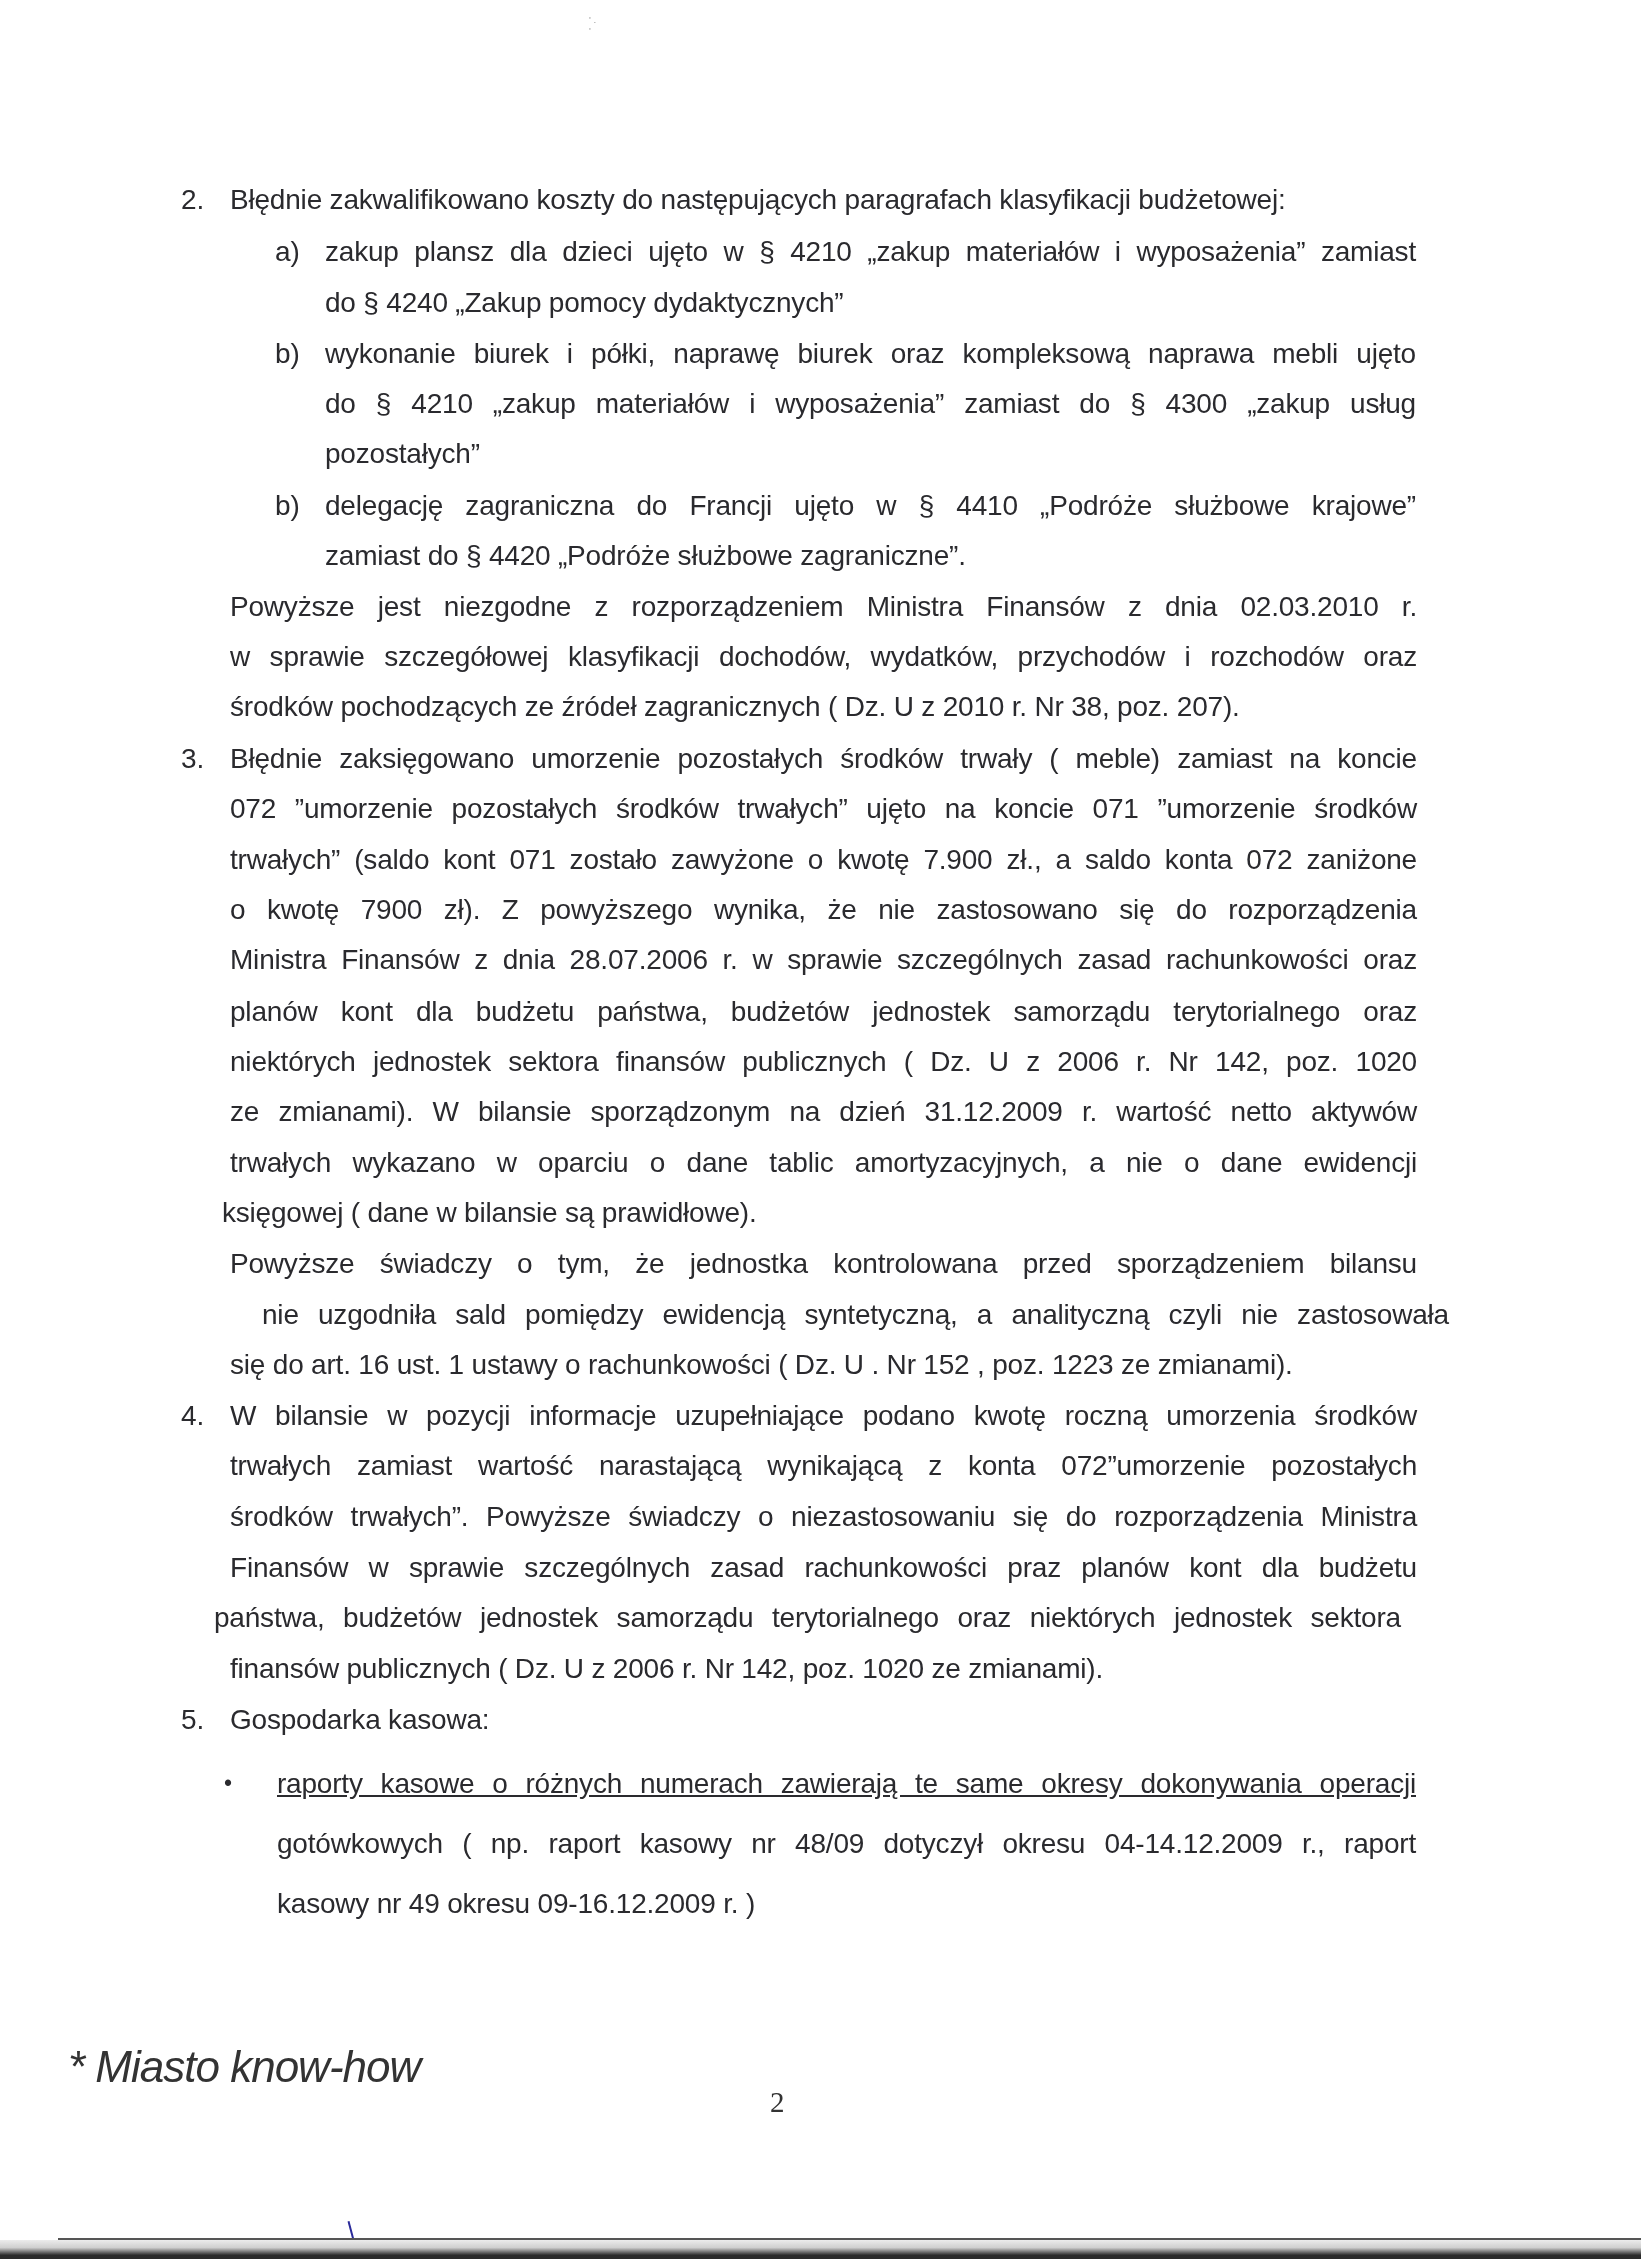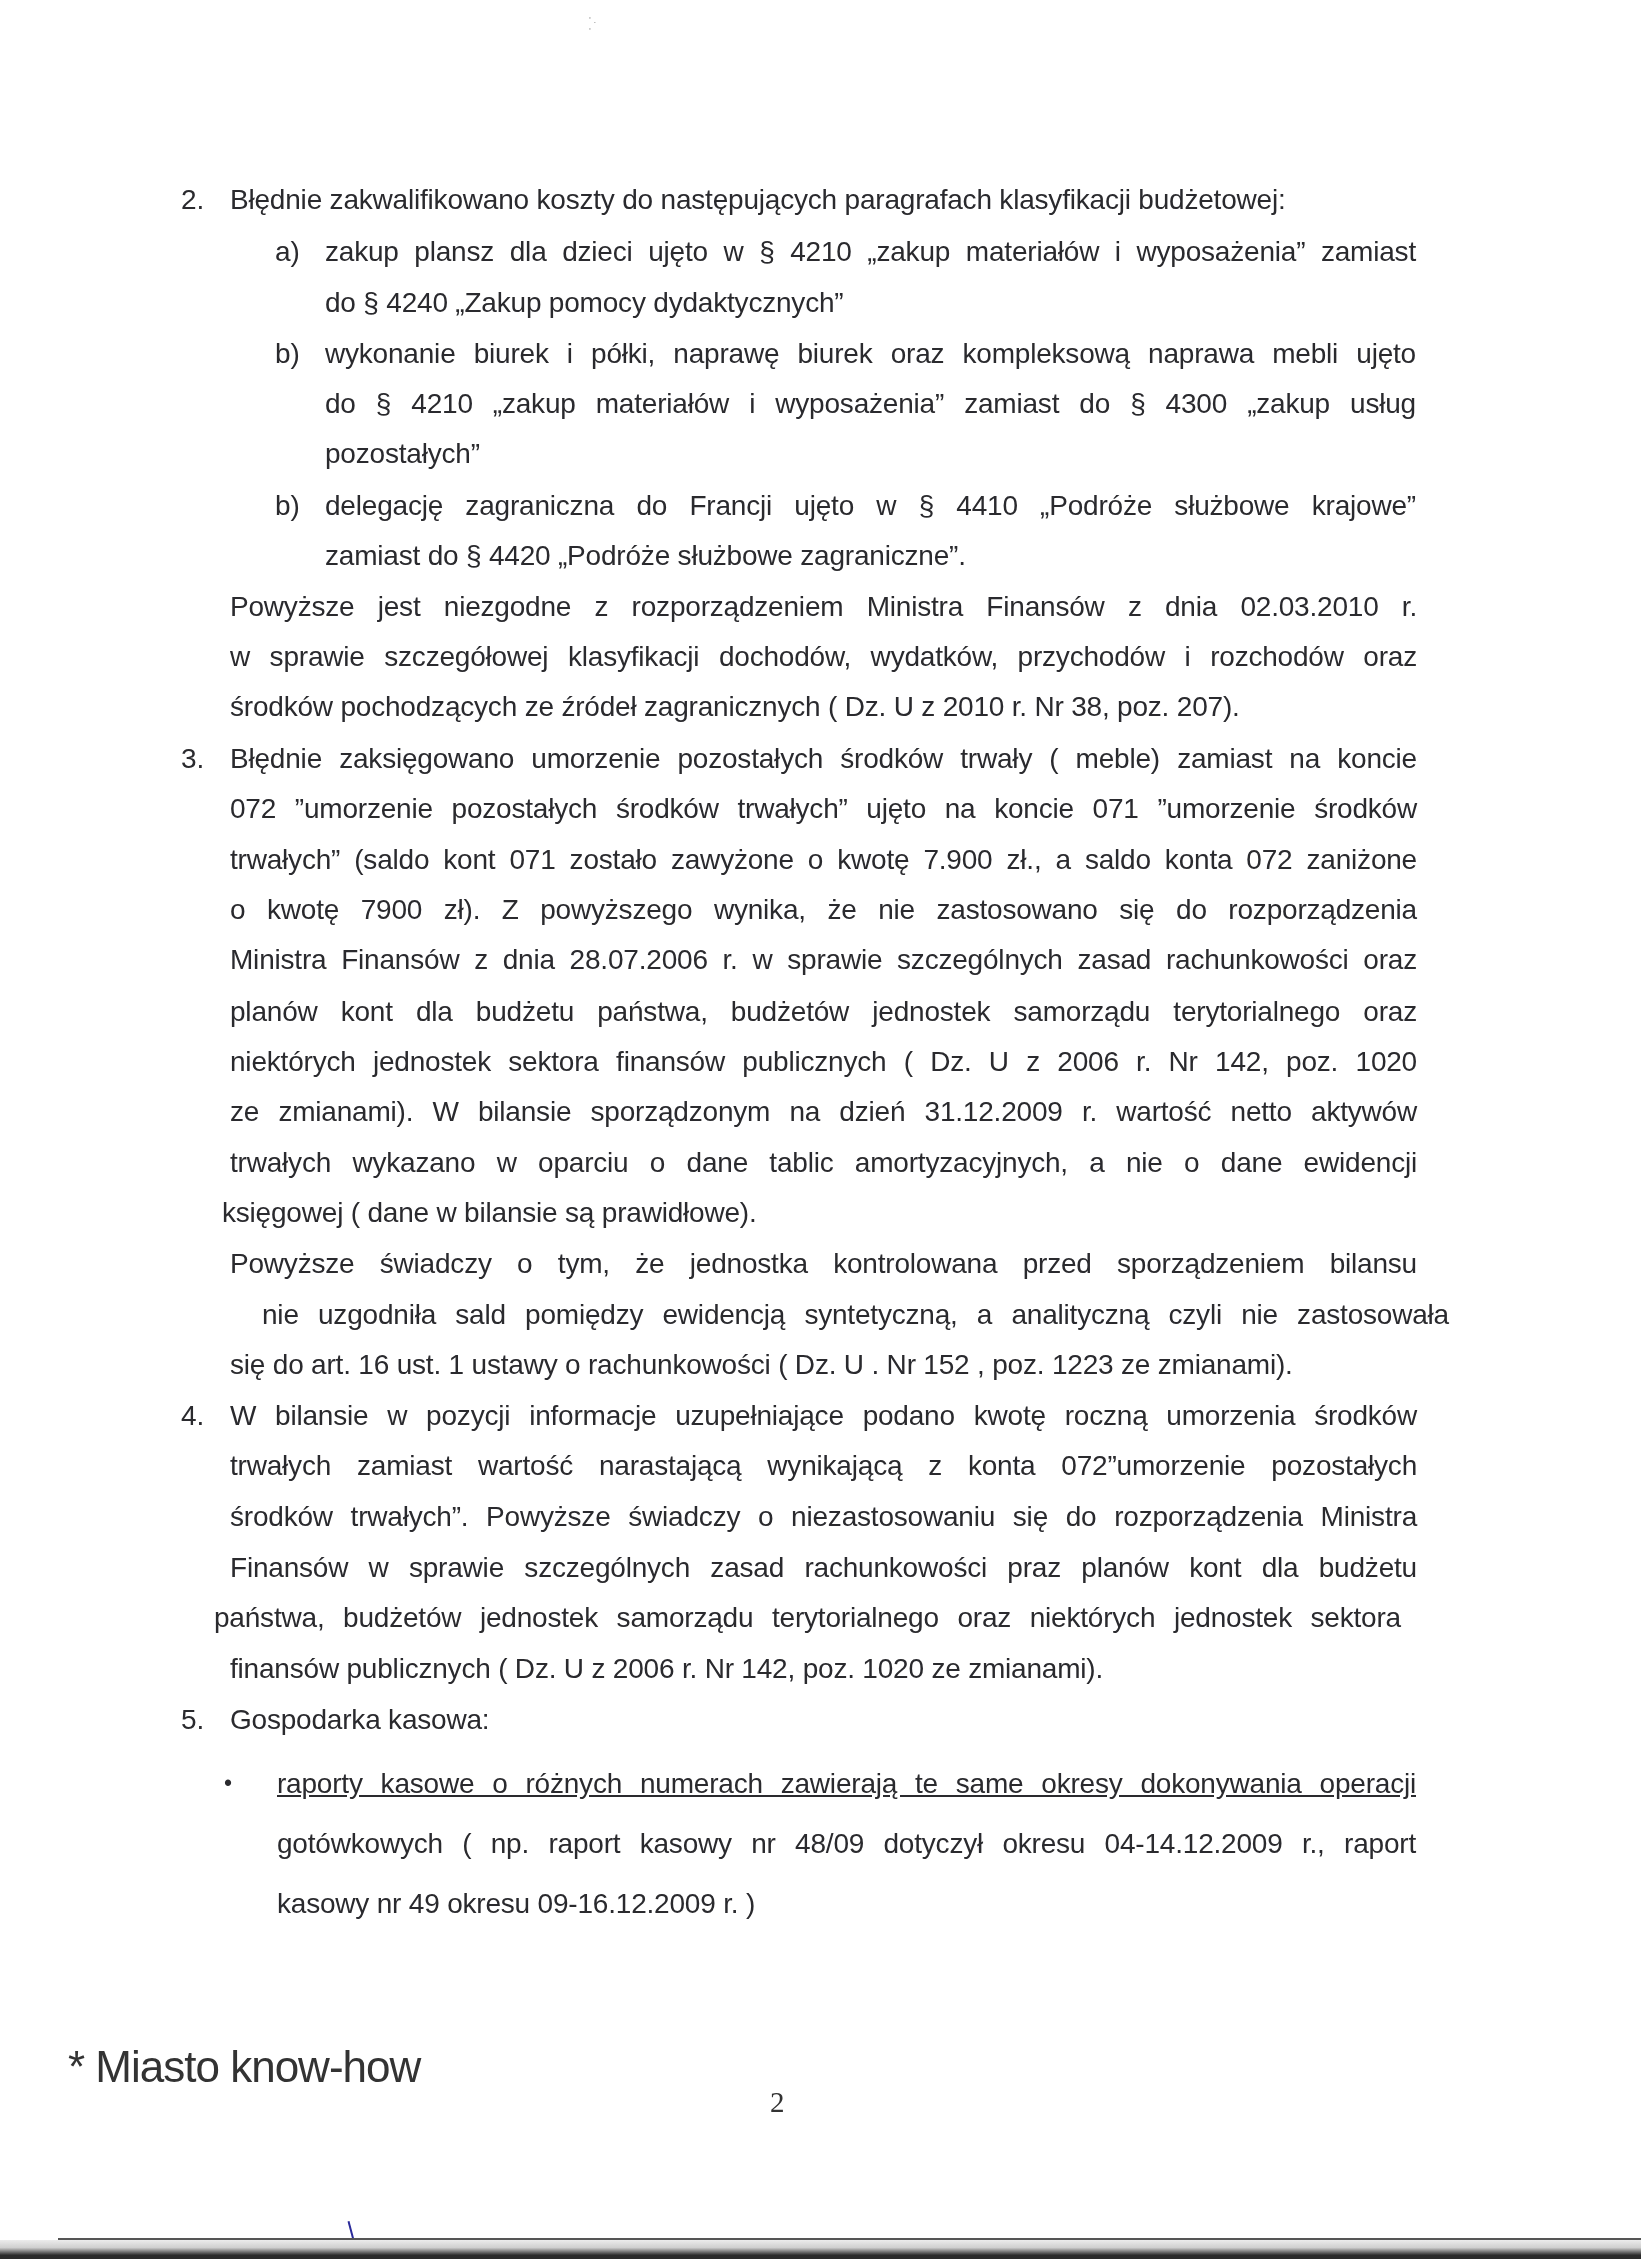--- a/index.html
+++ b/index.html
@@ -29,20 +29,21 @@
   .bullet { position: absolute; font-size: 23px; line-height: 35px; }
   .footer-logo {
     position: absolute;
     left: 68px;
     top: 2040px;
     font-size: 44px;
     line-height: 54px;
     font-weight: 300;
     color: #333;
     letter-spacing: -1px;
+    font-style: italic;
   }
   .page-number {
     position: absolute;
     left: 770px;
     top: 2086px;
     font-family: "Liberation Serif", serif;
     font-size: 29px;
     color: #333;
   }
   .scan-artifact-top {

